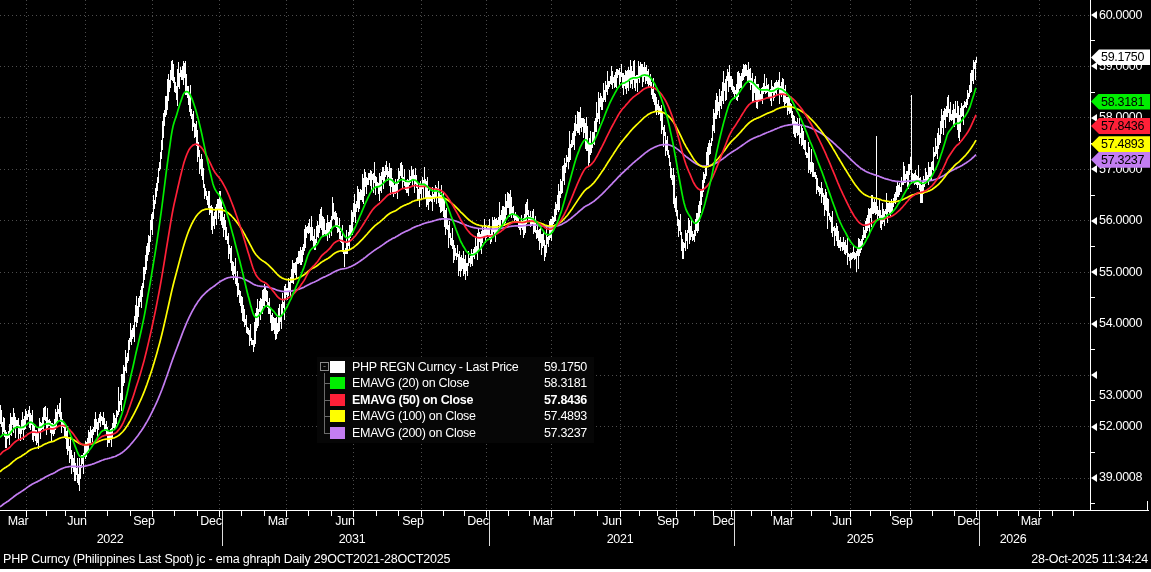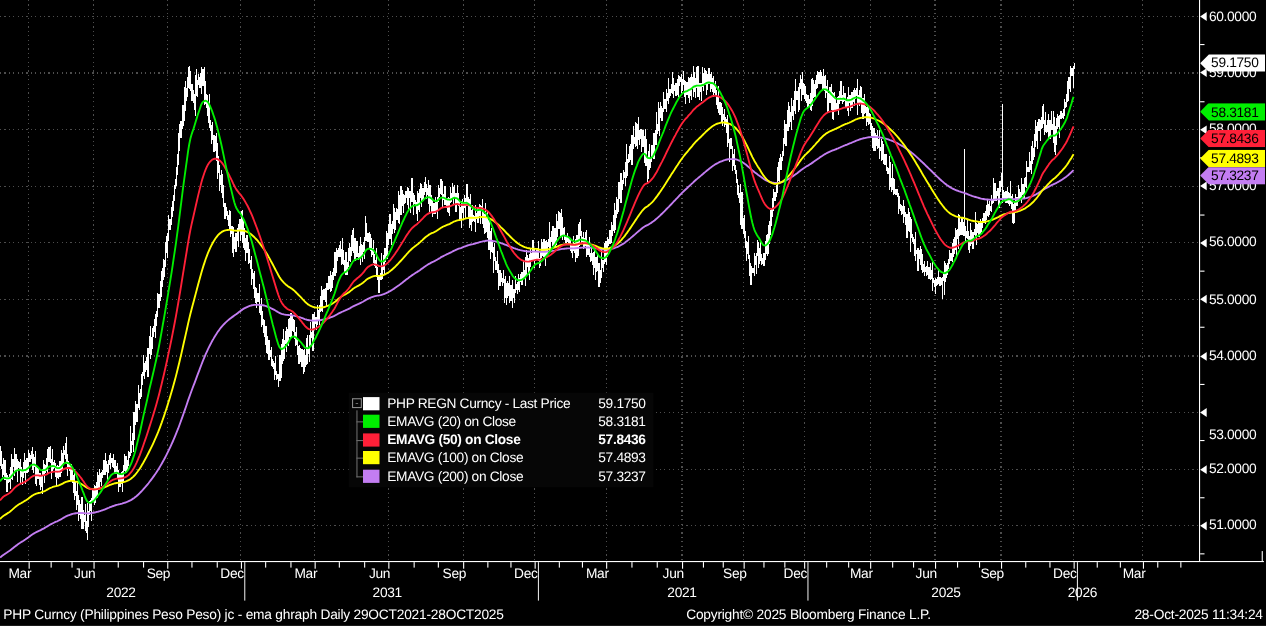--- a/index.html
+++ b/index.html
@@ -120,21 +120,21 @@
       <div class="ylab" style="top: 214.26px;">56.0000</div>
       <div class="yarrow" style="top: 268.2px;"></div>
       <div class="ylab" style="top: 265.7px;">55.0000</div>
       <div class="yarrow" style="top: 319.64px;"></div>
       <div class="ylab" style="top: 317.14px;">54.0000</div>
       <div class="yarrow" style="top: 371.08px;"></div>
       <div class="ylab" style="top: 368.58px; margin-top: 20px;">53.0000</div>
       <div class="yarrow" style="top: 422.52px;"></div>
       <div class="ylab" style="top: 420.02px;">52.0000</div>
       <div class="yarrow" style="top: 473.96px;"></div>
-      <div class="ylab" style="top: 471.46px;">51.0000</div>
+      <div class="ylab" style="top: 471.46px;">39.0008</div>
       <div class="badge" style="background: rgb(255, 255, 255); top: 49.438px; z-index: 4;">59.1750</div>
       <div class="badge" style="background: rgb(0, 238, 0); top: 93.5169px; z-index: 4;">58.3181</div>
       <div class="badge" style="background: rgb(255, 32, 56); top: 117.925px; z-index: 4;">57.8436</div>
       <div class="badge" style="background: rgb(255, 255, 0); top: 136.15px; z-index: 4;">57.4893</div>
       <div class="badge" style="background: rgb(195, 125, 242); top: 151.669px; z-index: 3;">57.3237</div>
     </div>
 
   <div id="bottom-axis">
     <div class="haxis-line"></div>
     <div class="endtick"></div>
@@ -208,23 +208,22 @@
       <div class="mtick" style="left: 1052px;"></div>
       <div class="mtick" style="left: 1073px;"></div>
       <div class="ysep" style="left: 222px;"></div>
       <div class="ysep" style="left: 489px;"></div>
       <div class="ysep" style="left: 734px;"></div>
       <div class="ysep" style="left: 979px;"></div>
       <div class="ylab2" style="left: 110px;">2022</div>
       <div class="ylab2" style="left: 352px;">2031</div>
       <div class="ylab2" style="left: 620px;">2021</div>
       <div class="ylab2" style="left: 860px;">2025</div>
-      <div class="ylab2" style="left: 984px;">2026</div>
+      <div class="ylab2" style="left: 1013px;">2026</div>
     </div>
 
   <div id="status-bar">
-    <span id="status-left">PHP Curncy (Philippines Peso Peso) jc - ema ghraph Daily 29OCT2021-28OCT2025</span>
-    <span id="status-center">Copyright© 2025 Bloomberg Finance L.P.</span>
+    <span id="status-left">PHP Curncy (Philippines Last Spot) jc - ema ghraph Daily 29OCT2021-28OCT2025</span>
     <span id="status-right">28-Oct-2025 11:34:24</span>
   </div>
   <div id="bottom-border"></div>
 
 </div>
 
 </body></html>

